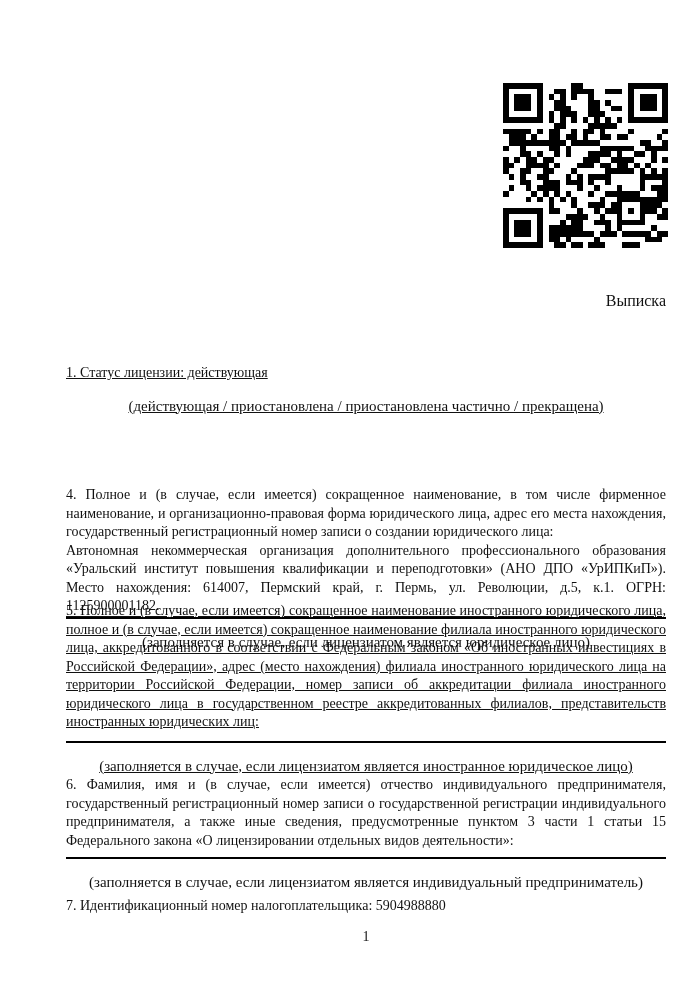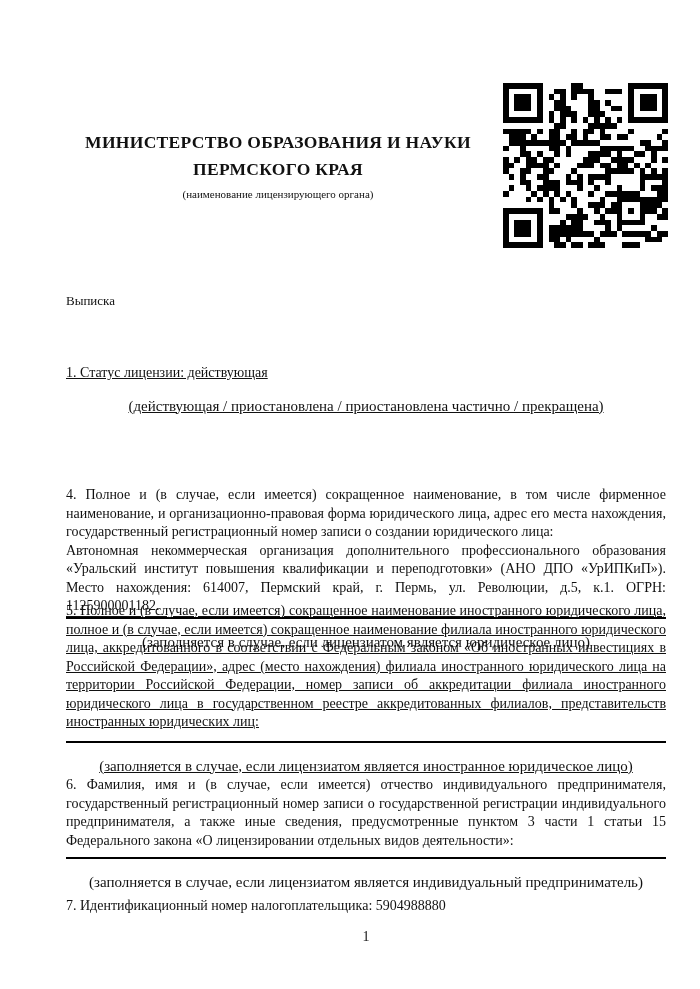--- a/index.html
+++ b/index.html
@@ -39,21 +39,21 @@
     height: 165px;
   }
   
   .sec {
     position: absolute;
     left: 66px;
     width: 600px;
     font-size: 14px;
     line-height: 18.5px;
   }
-  .doc-title { top: 291px; text-align: left; font-size: 13px; line-height: 19px; }
+  .doc-title { top: 291px; text-align: right; font-size: 16px; line-height: 19px; }
   .s-item1 { top: 364px; text-decoration: underline; }
   .s-item2 { top: 420px; }
   .s-item3 { top: 455px; }
   .s-item4 { top: 486px; }
   .s-item5 { top: 602px; text-decoration: underline; }
   .s-item6 { top: 776px; }
   .s-item7 { top: 897px; }
   .s-pagenum { top: 928px; text-align: center; }
   .para {
     margin: 0;
@@ -72,25 +72,20 @@
     margin-top: 1px;
   }
   .rule.gap7 { margin-top: 7px; }
   .rule.gap9 { margin-top: 9px; }
 </style>
 </head>
 <body>
 
 <div class="page">
 
-  <div class="org-block">
-    <div class="org-name">МИНИСТЕРСТВО ОБРАЗОВАНИЯ И НАУКИ</div>
-    <div class="org-name">ПЕРМСКОГО КРАЯ</div>
-    <div class="org-caption">(наименование лицензирующего органа)</div>
-  </div>
   <div class="qr" id="qr-code"><svg viewBox="0 0 29 29" width="100%" height="100%" shape-rendering="crispEdges" xmlns="http://www.w3.org/2000/svg">
         <rect width="29" height="29" fill="#ffffff"></rect>
         <rect x="0" y="0" width="1" height="1" fill="#000000"></rect>
         <rect x="1" y="0" width="1" height="1" fill="#000000"></rect>
         <rect x="2" y="0" width="1" height="1" fill="#000000"></rect>
         <rect x="3" y="0" width="1" height="1" fill="#000000"></rect>
         <rect x="4" y="0" width="1" height="1" fill="#000000"></rect>
         <rect x="5" y="0" width="1" height="1" fill="#000000"></rect>
         <rect x="6" y="0" width="1" height="1" fill="#000000"></rect>
         <rect x="12" y="0" width="1" height="1" fill="#000000"></rect>

